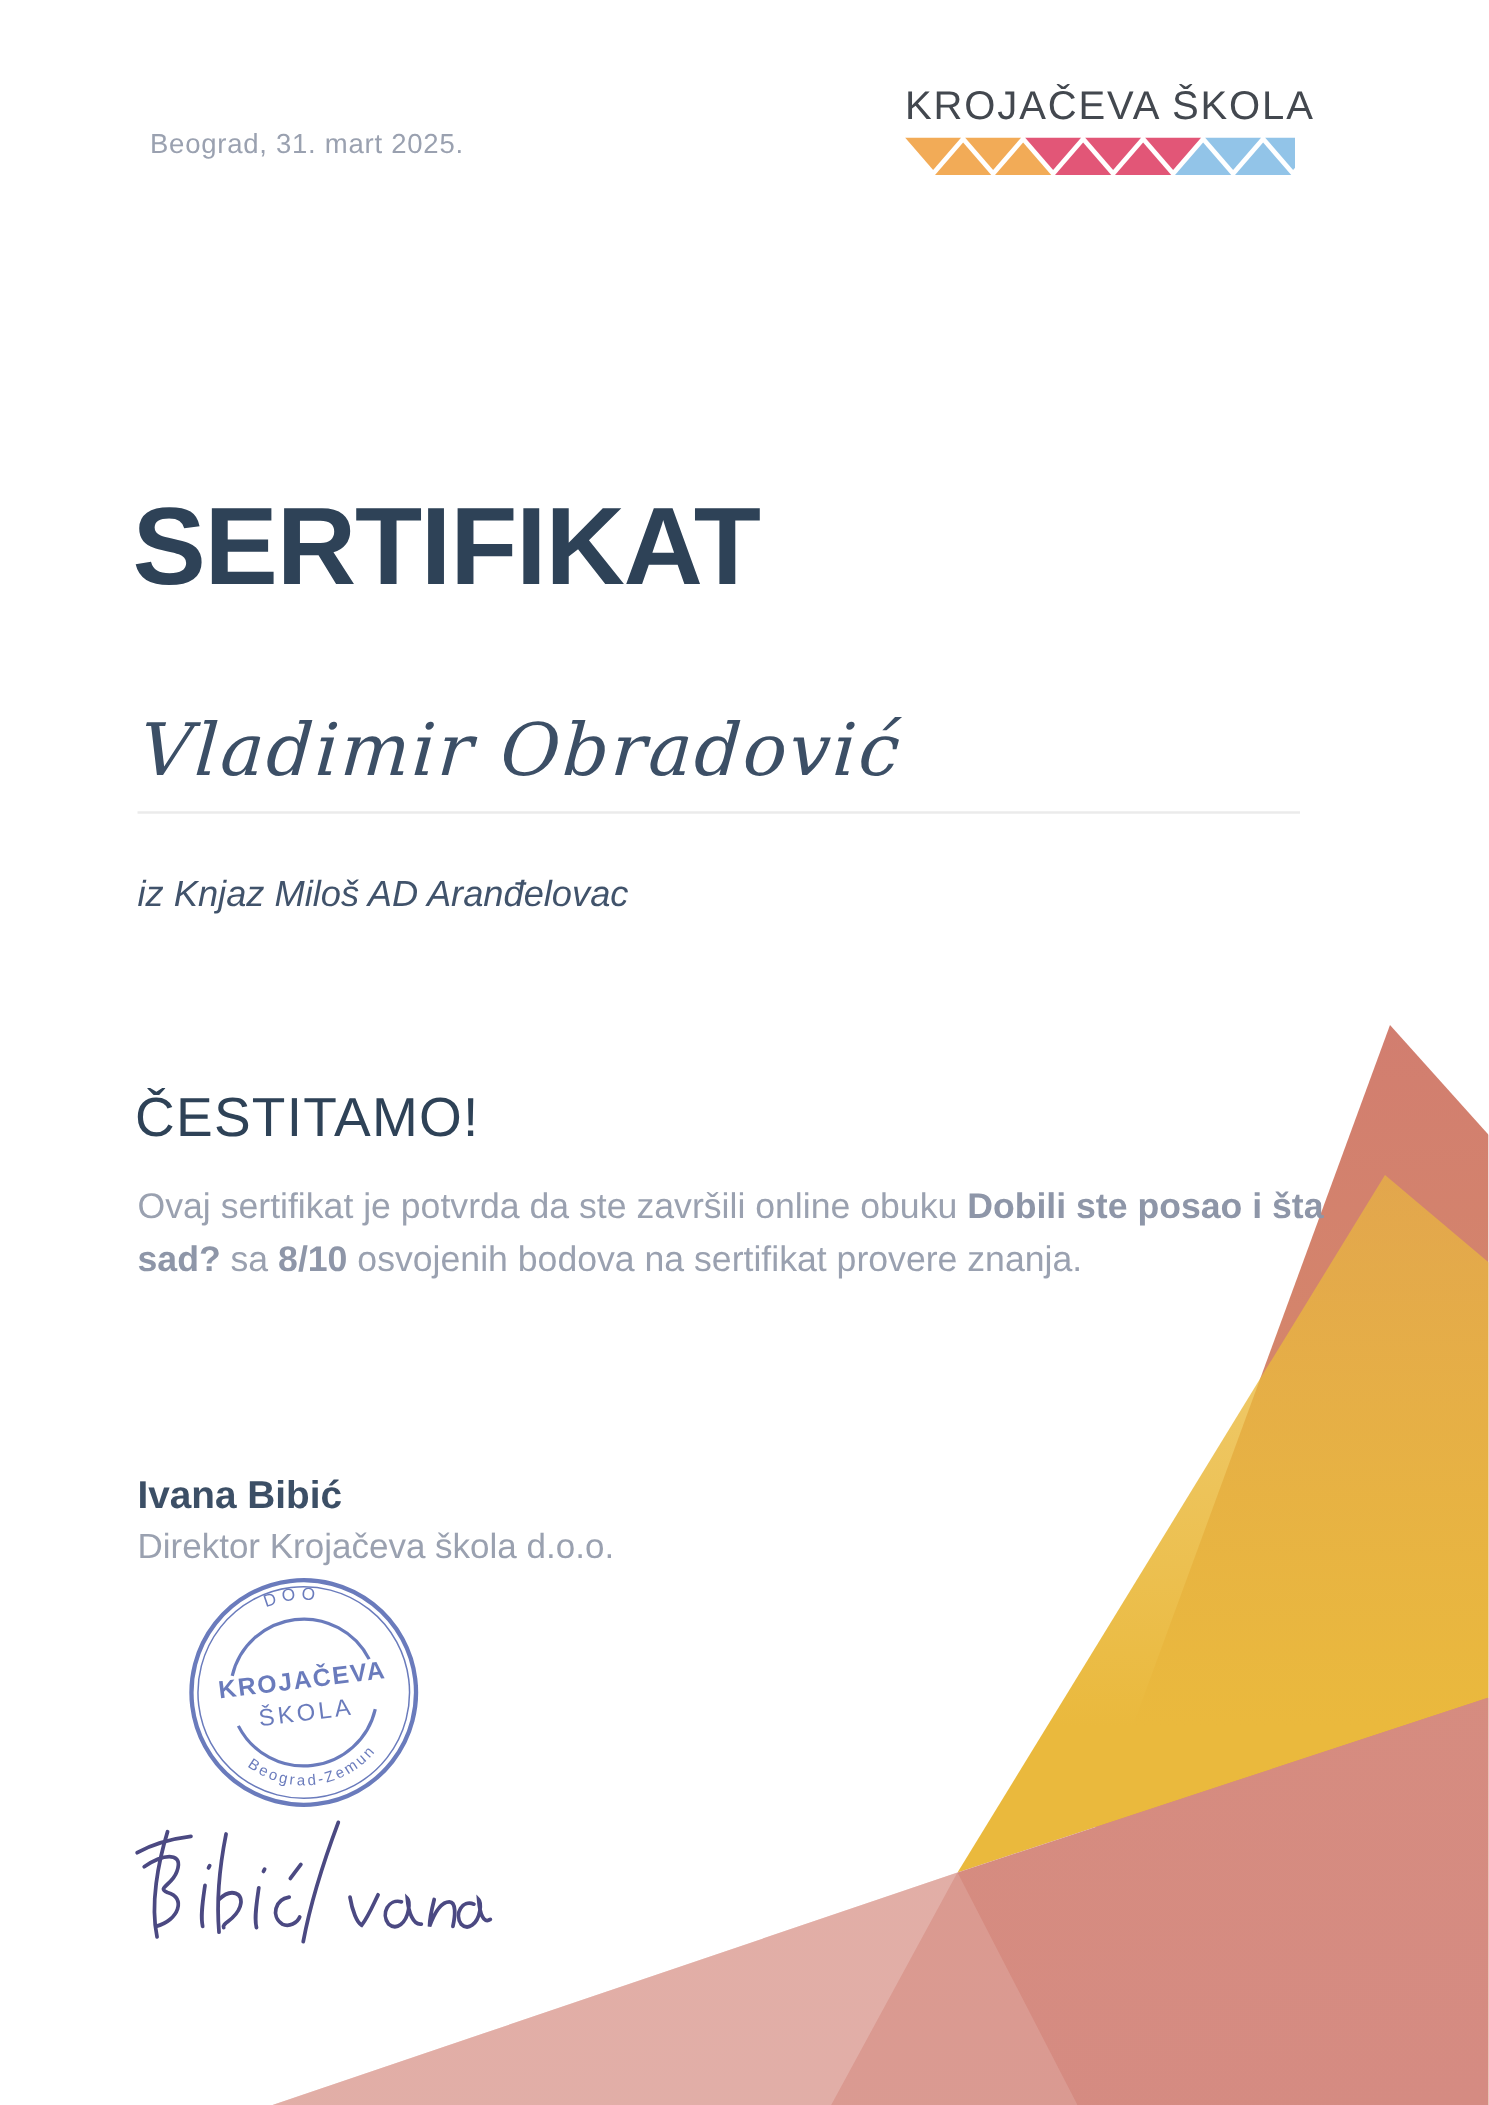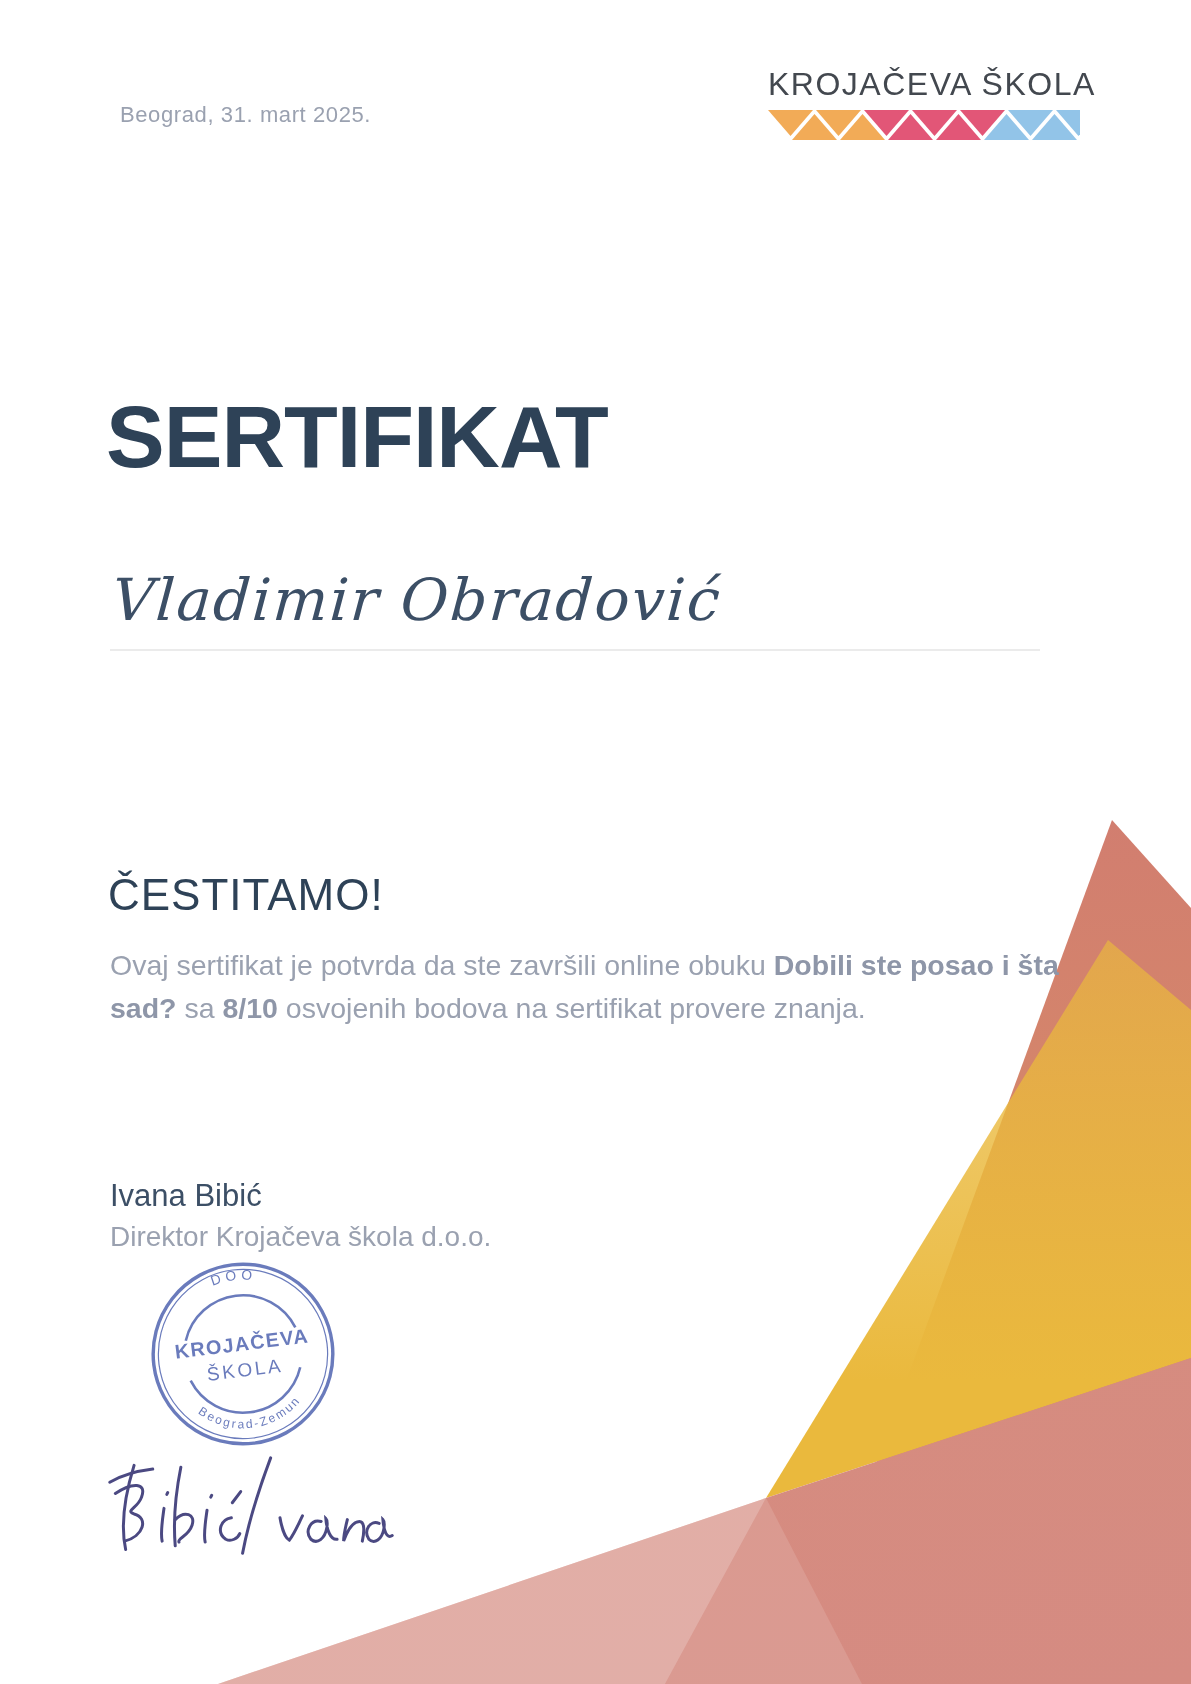--- a/index.html
+++ b/index.html
@@ -29,21 +29,21 @@
   }
   .art-light2{
     background:rgba(255,255,255,0.13);
     clip-path:polygon(766px 1498px,665px 1684px,862px 1684px);
   }
   
   .date-line{
     position:absolute;left:120px;top:102px;
     font-size:22px;color:var(--text-gray);letter-spacing:.6px;
   }
-  .logo{position:absolute;left:768px;top:66px;width:330px;}
+  .logo{position:absolute;left:724px;top:66px;width:330px;}
   .logo-text{
     font-size:32px;color:var(--logo-text);letter-spacing:1.5px;font-weight:400;white-space:nowrap;
   }
   .logo-strip{display:block;margin-top:7px;}
   .tri-orange{fill:var(--tri-orange);} .tri-pink{fill:var(--tri-pink);} .tri-blue{fill:var(--tri-blue);}
   
   .issuer-line{
     position:absolute;left:110px;top:355px;
     font-size:30px;color:var(--text-dark);
   }
@@ -73,21 +73,21 @@
     font-size:44px;color:var(--title-navy);letter-spacing:1px;
   }
   .congrats-body{
     position:absolute;left:110px;top:944px;width:955px;
     font-size:28.5px;line-height:1.5;color:var(--text-gray);
   }
   .congrats-body b{color:var(--text-gray-bold);font-weight:bold;}
   
   .signatory-name{
     position:absolute;left:110px;top:1178px;
-    font-size:31px;color:var(--text-name);
+    font-size:31px;color:var(--text-name);font-weight:bold;
   }
   .signatory-title{
     position:absolute;left:110px;top:1221px;
     font-size:28px;color:var(--text-gray);
   }
   
   .stamp{
     position:absolute;left:148px;top:1259px;
     transform:rotate(-7deg);opacity:.82;
   }
@@ -127,20 +127,21 @@
         <polygon points="240,0 285,0 262.5,26" class="tri-blue"></polygon>
         <polygon points="264,30 309,30 286.5,4" class="tri-blue"></polygon>
         <polygon points="288,0 333,0 310.5,26" class="tri-blue"></polygon>
       </svg>
   </div>
 
   <div class="cert-title">SERTIFIKAT</div>
 
   <div class="recipient-name">Vladimir Obradović</div>
   <div class="name-divider"></div>
+  <div class="recipient-company">iz Knjaz Miloš AD Aranđelovac</div>
 
   <div class="congrats-heading">ČESTITAMO!</div>
   <div class="congrats-body">
     <span>Ovaj sertifikat je potvrda da ste završili online obuku </span><b>Dobili ste posao i šta sad?</b><span> sa  </span><b>8/10</b><span>  osvojenih bodova na sertifikat provere znanja.</span>
   </div>
 
   <div class="signatory-name">Ivana Bibić</div>
   <div class="signatory-title">Direktor Krojačeva škola d.o.o.</div>
 
   <svg class="stamp" width="190" height="190" viewBox="0 0 220 220">

